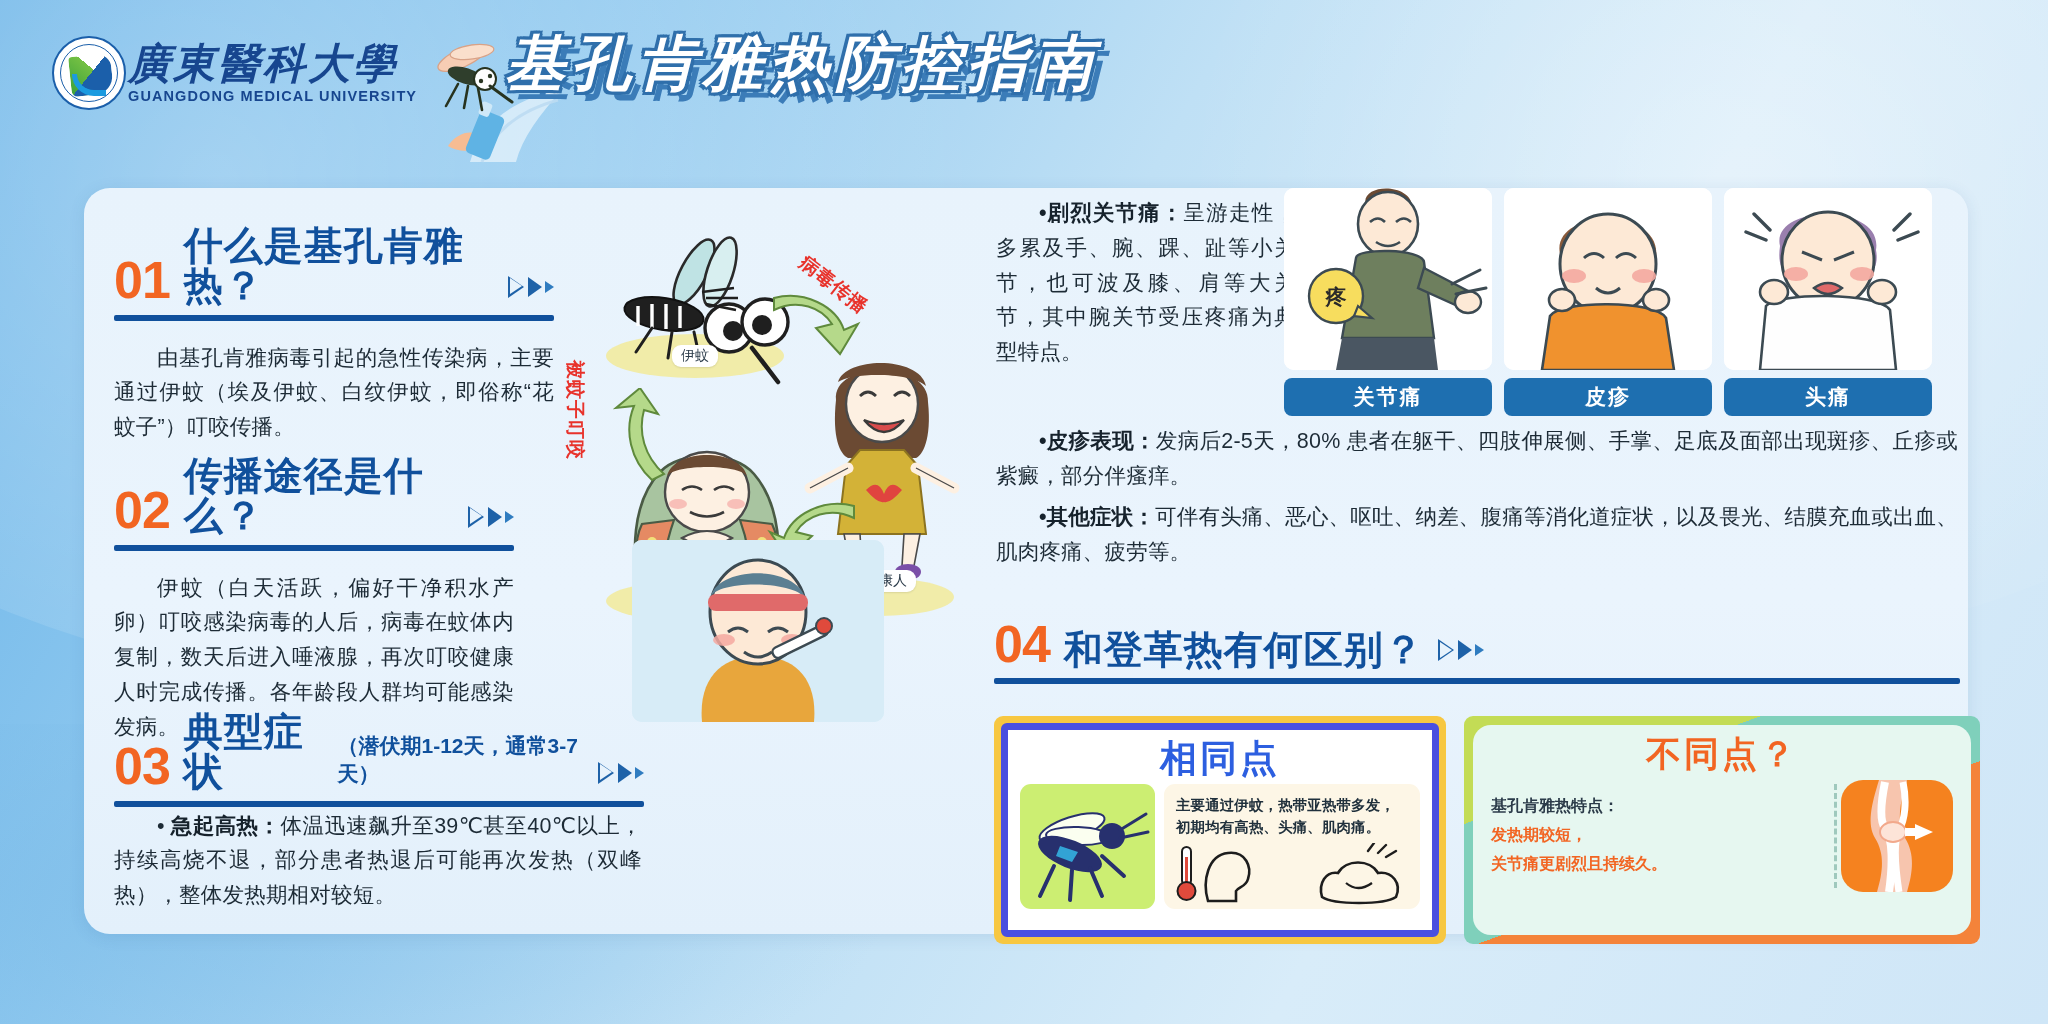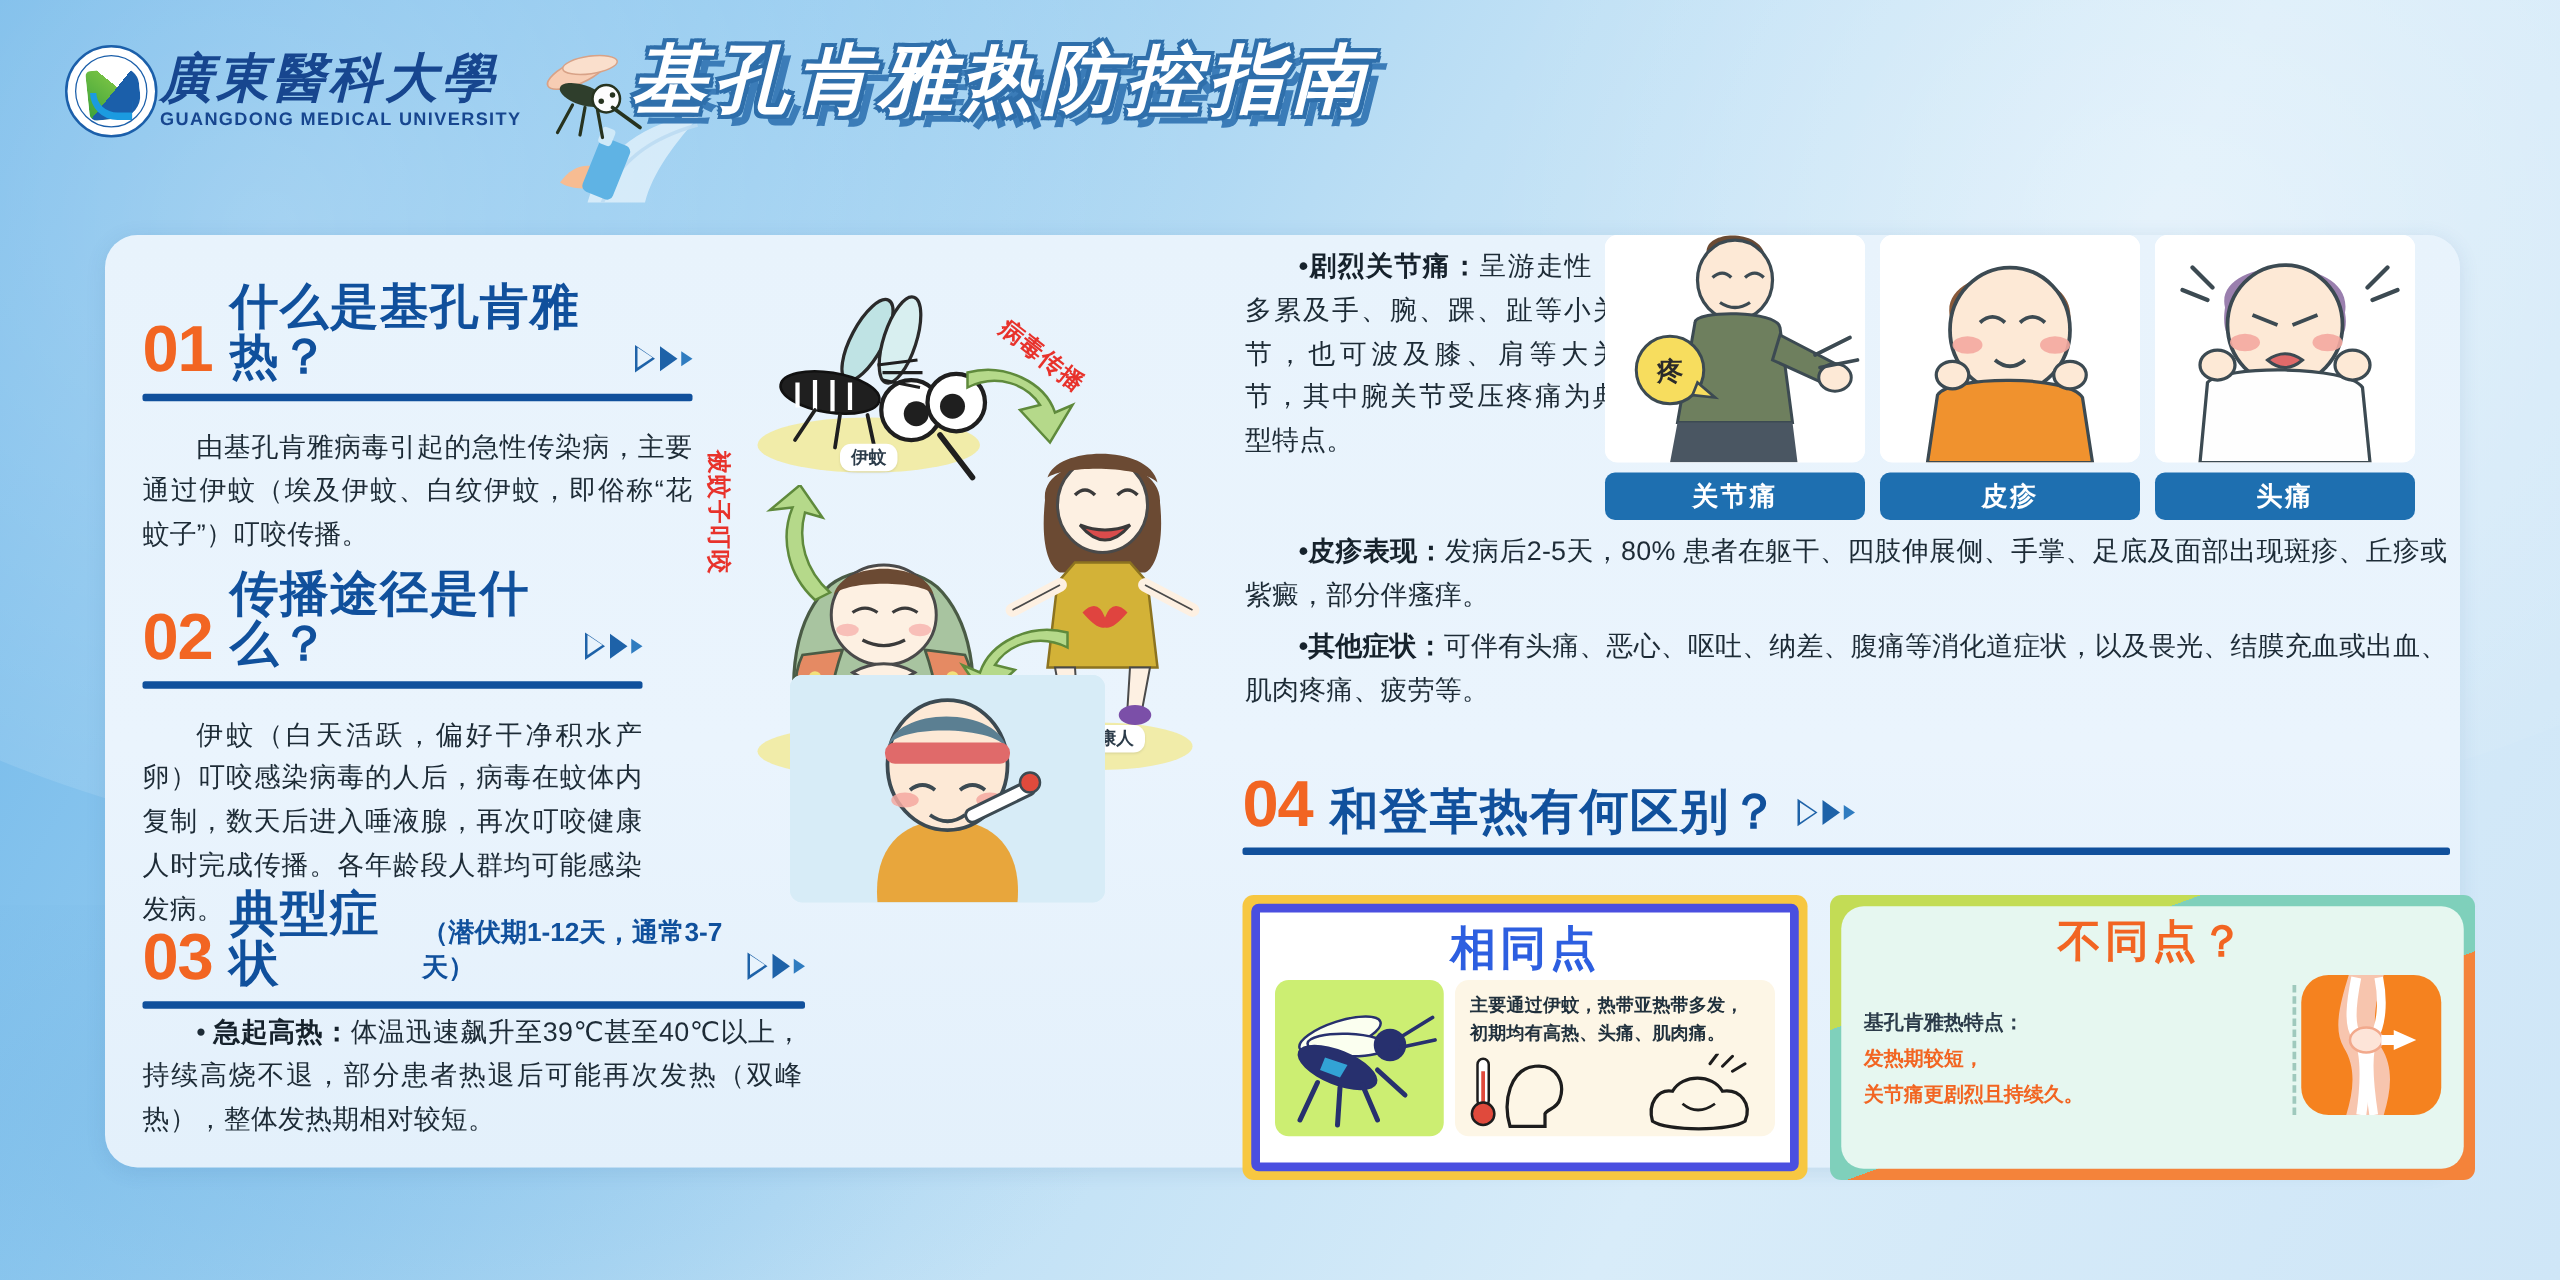--- a/index.html
+++ b/index.html
@@ -128,23 +128,22 @@
     font-size: 21.5px; line-height: 1.62; color: #1d2b36;
     text-align: justify; letter-spacing: 0.2px;
   }
   .indent { text-indent: 2em; }
   .b-dark { font-weight: 900; color: #16222c; }
 
   
   .cycle-art { position: absolute; left: 470px; top: 40px; width: 420px; height: 420px; }
   .lbl {
     position: absolute; background: #fff; border-radius: 9px; padding: 2px 9px;
-    font-size: 14px; font-weight: 700; color: #2b3b49; white-space: nowrap;
+    font-size: 14px; font-weight: 400; color: #2b3b49; white-space: nowrap;
     box-shadow: 0 1px 2px rgba(0,0,0,0.10);
-    margin-top: 10px;
   }
   .arrow-lbl {
     position: absolute; font-size: 19px; font-weight: 900; color: #e8322b;
     white-space: nowrap; letter-spacing: 1px;
   }
   .shadow-ell {
     position: absolute; border-radius: 50%; background: #f2ea9a; opacity: .85;
   }
 
   
@@ -193,21 +192,21 @@
     padding: 9px;
   }
   .cmp-diff-inner {
     width: 100%; height: 100%; background: #e6f7f0; border-radius: 18px;
     padding: 10px 18px; position: relative;
   }
   .cmp-diff h3 {
     text-align: center; font-size: 35px; font-weight: 900; color: #f26522;
     letter-spacing: 3px; line-height: 1.1;
   }
-  .diff-body { display: flex; align-items: flex-end; gap: 4px; margin-top: 6px; }
+  .diff-body { display: flex; align-items: center; gap: 4px; margin-top: 6px; }
   .diff-text { flex: 1; }
   .diff-text .t1 { font-size: 16px; font-weight: 700; color: #2b3b49; line-height: 1.8; }
   .diff-text .t2 { font-size: 16px; font-weight: 900; color: #f26522; line-height: 1.8; }
   .vdash { width: 0; border-left: 3px dashed #9fc9bd; height: 104px; }
   .knee-box {
     width: 112px; height: 112px; border-radius: 22px; background: #f5821f;
     position: relative; flex: none;
   }
 </style>
 </head>

